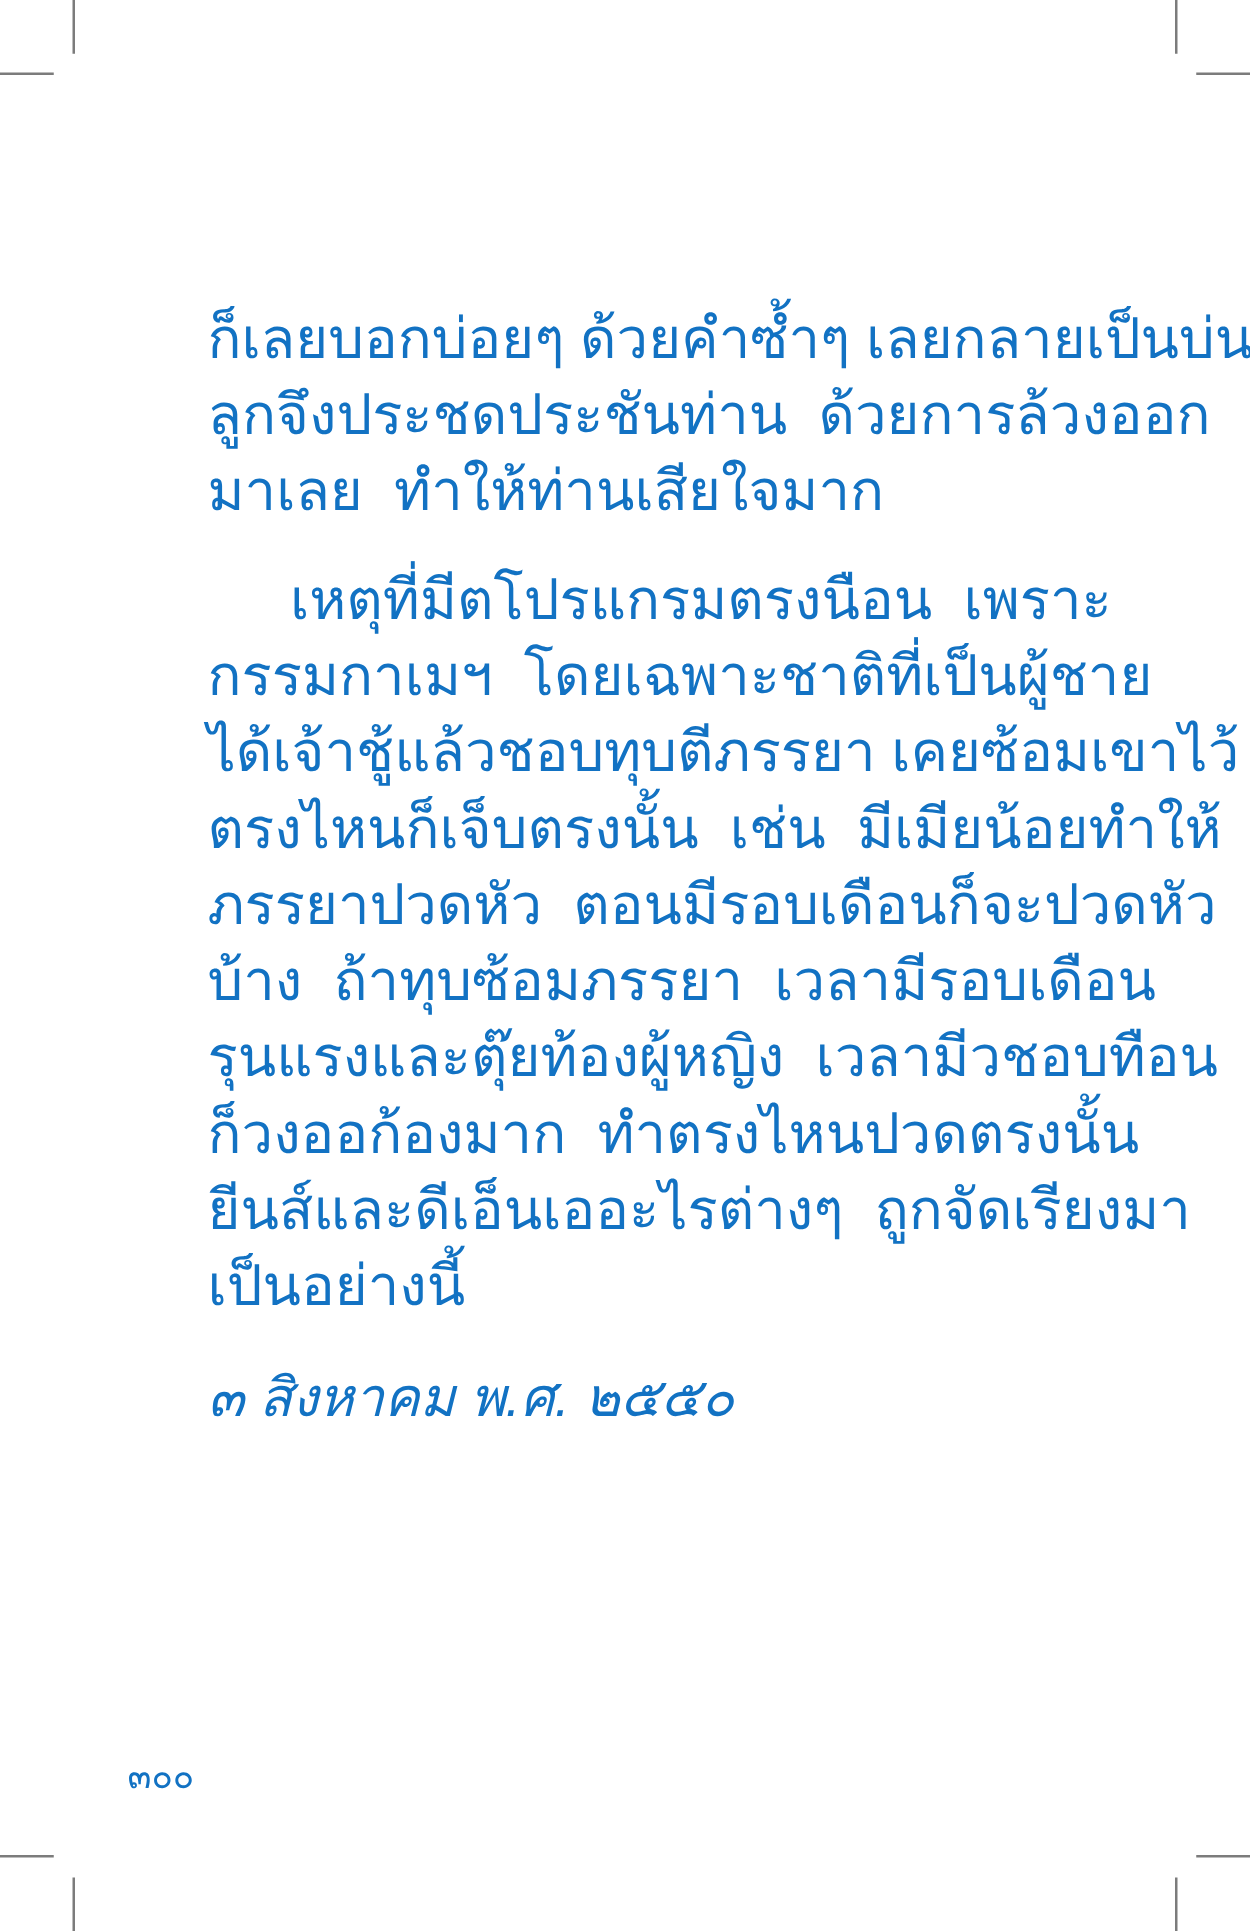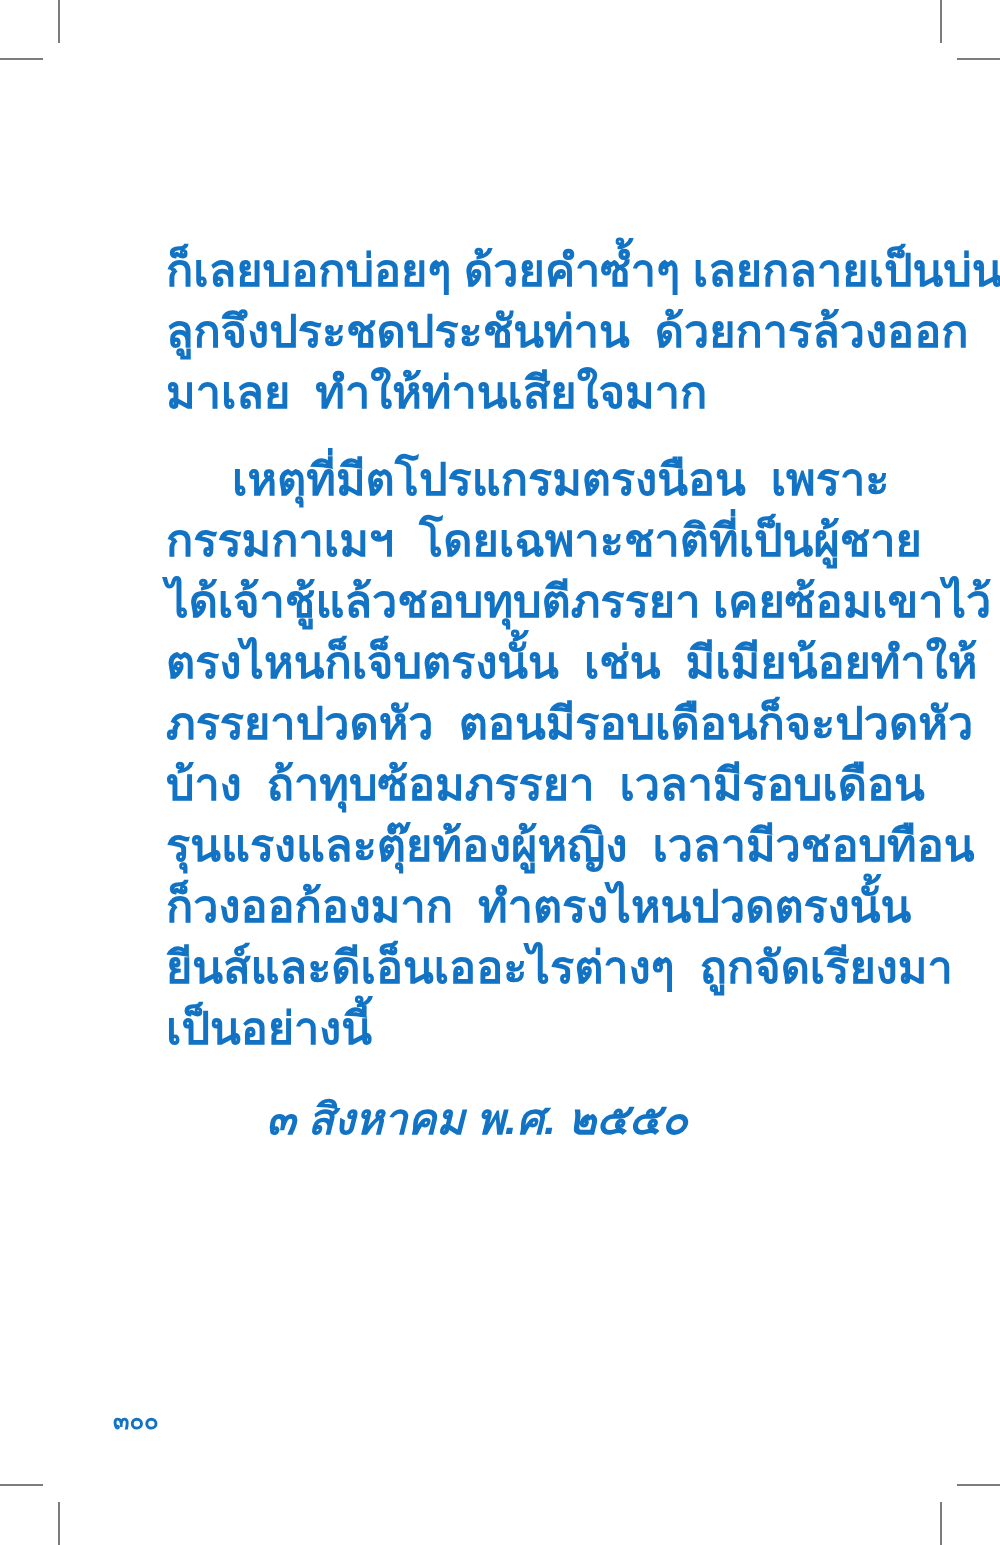--- a/index.html
+++ b/index.html
@@ -1,20 +1,20 @@
 <!DOCTYPE html>
 <html style="--ink: #1272c3; --mark: #7c7c7c; --bg: #ffffff;"><head>
 <meta charset="utf-8">
 <style>
   :root {
     --ink: #1272c3;
     --mark: #7c7c7c;
     --bg: #ffffff;
   }
-  * { margin: 0; padding: 0; box-sizing: border-box; font-weight: bold; }
+  * { margin: 0; padding: 0; box-sizing: border-box; }
   html, body { background: #ffffff; }
   .page {
     position: relative;
     width: 1000px;
     height: 1545px;
     background: var(--bg);
     overflow: hidden;
     font-family: "Liberation Sans", sans-serif;
     color: var(--ink);
   }
@@ -41,32 +41,32 @@
     height: 61px;
     line-height: 61px;
     font-size: 45px;
     white-space: pre;
     color: var(--ink);
   }
   .para2 { margin-top: 26px; }
   .para2 .line.indent { padding-left: 66px; }
   .date-row {
     margin-top: 30px;
-    text-align: center;
+    text-align: left;
     margin-right: -8px;
   }
   .date-row .line {
     font-style: italic;
     font-size: 43px;
   }
   .page-number {
     position: absolute;
-    left: 113px;
+    left: 102px;
     top: 1403px;
-    font-size: 24px;
+    font-size: 28px;
     line-height: 36px;
     color: var(--ink);
   }
 </style>
 </head>
 <body>
 
 <div class="page">
 
   <div class="crop v tl-v"></div>

